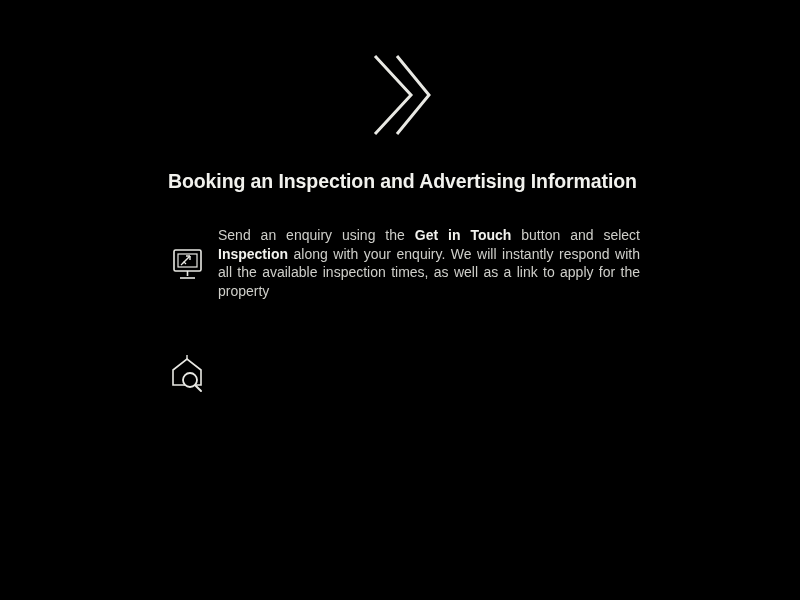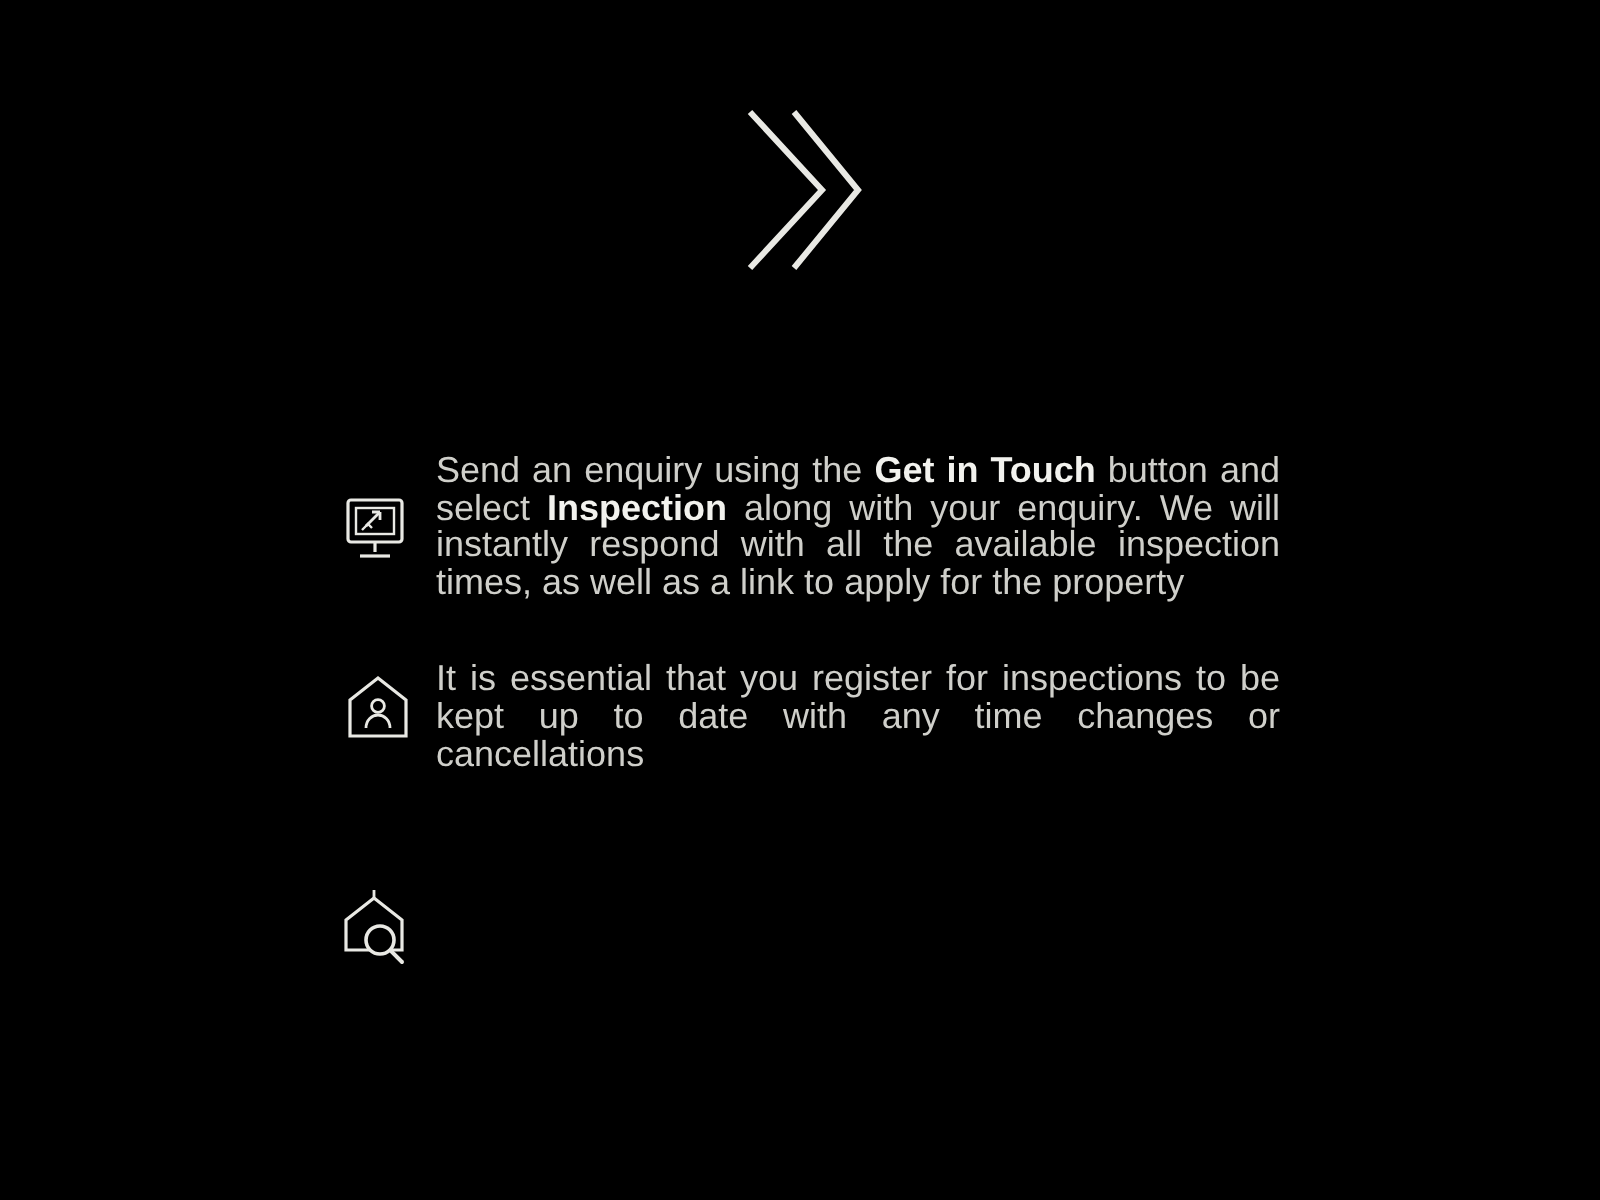--- a/index.html
+++ b/index.html
@@ -63,21 +63,21 @@
   .row-icon {
     width: 58px;
     flex: 0 0 58px;
     display: flex;
     justify-content: center;
     padding-top: 20px;
   }
   .row-icon svg { display: block; }
   .row-text {
     flex: 1 1 auto;
-    font-size: 18px;
+    font-size: 14px;
     line-height: 18.6px;
     color: #cfcfca;
     text-align: justify;
     text-justify: inter-word;
     padding-right: 0px;
   }
   .row-text b {
     color: #f2f2ee;
     font-weight: bold;
   }
@@ -94,50 +94,41 @@
 
 <div class="page">
 
   <div class="logo-wrap">
     <svg width="66" height="86" viewBox="0 0 66 86" fill="none" aria-hidden="true">
       <path d="M8 4 L44 43 L8 82" stroke="#e9e9e4" stroke-width="3" fill="none" stroke-linejoin="miter"></path>
       <path d="M30 4 L62 43 L30 82" stroke="#e9e9e4" stroke-width="3" fill="none" stroke-linejoin="miter"></path>
     </svg>
   </div>
 
+  <div class="heading">Booking an Inspection and Advertising Information</div>
 
   <div class="rows">
 
     <div class="row row-1">
       <div class="row-icon">
         <svg width="38" height="38" viewBox="0 0 38 38" fill="none" aria-hidden="true">
           <rect x="4" y="4" width="27" height="21" rx="1.5" stroke="#e9e9e4" stroke-width="1.6"></rect>
           <rect x="8" y="8" width="19" height="13" stroke="#e9e9e4" stroke-width="1.2"></rect>
           <path d="M17.5 25 v5" stroke="#e9e9e4" stroke-width="1.6"></path>
           <path d="M10 32 h15" stroke="#e9e9e4" stroke-width="1.6"></path>
           <path d="M13 17 l7 -7" stroke="#e9e9e4" stroke-width="1.4"></path>
           <path d="M20 10 h-4 M20 10 v4" stroke="#e9e9e4" stroke-width="1.4"></path>
           <path d="M11 19 l3 -3 l2 2" stroke="#e9e9e4" stroke-width="1.2" fill="none"></path>
         </svg>
       </div>
       <div class="row-text">
         <span>Send an enquiry using the </span><b>Get in Touch</b><span> button and select </span><b>Inspection</b><span> along with your enquiry. We will instantly respond with all the available inspection times, as well as a link to apply for the property</span>
       </div>
     </div>
 
-    <div class="row row-2">
-      <div class="row-icon">
-        <svg width="38" height="38" viewBox="0 0 38 38" fill="none" aria-hidden="true">
-          <path d="M5 15 L19 4 L33 15 V33 H5 Z" stroke="#e9e9e4" stroke-width="1.6" fill="none"></path>
-          <circle cx="19" cy="18" r="3.2" stroke="#e9e9e4" stroke-width="1.4"></circle>
-          <path d="M13 29 c0 -4 3 -6.5 6 -6.5 c3 0 6 2.5 6 6.5" stroke="#e9e9e4" stroke-width="1.4" fill="none"></path>
-        </svg>
-      </div>
-      <div class="row-text">It is essential that you register for inspections to be kept up to date with any time changes or cancellations</div>
-    </div>
 
     <div class="row row-3">
       <div class="row-icon">
         <svg width="40" height="40" viewBox="0 0 40 40" fill="none" aria-hidden="true">
           <path d="M4 16 L18 5 L32 16 V31 H4 Z" stroke="#e9e9e4" stroke-width="1.6" fill="none"></path>
           <path d="M18 5 V1" stroke="#e9e9e4" stroke-width="1.4"></path>
           <circle cx="21" cy="26" r="7" stroke="#e9e9e4" stroke-width="1.8" fill="#000"></circle>
           <path d="M26.2 31.2 L32 37" stroke="#e9e9e4" stroke-width="2" stroke-linecap="round"></path>
         </svg>
       </div>

